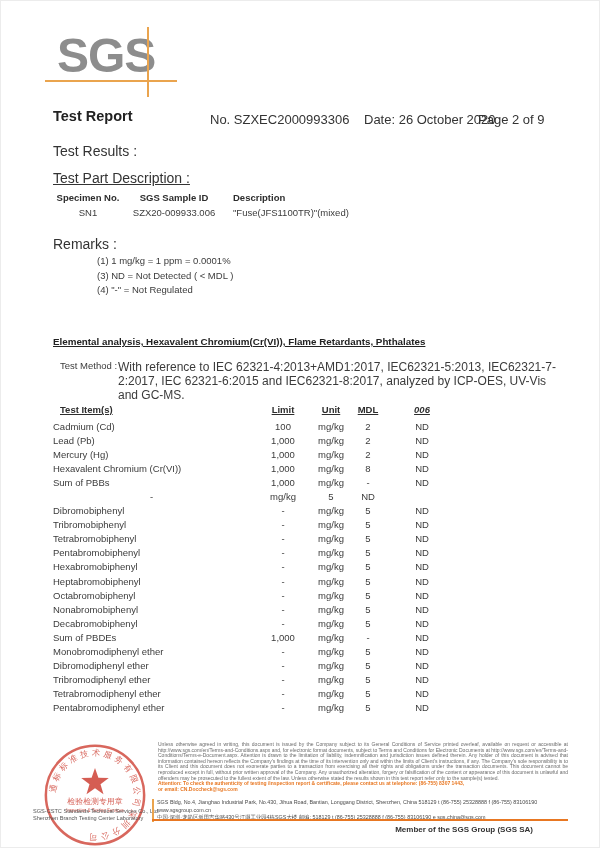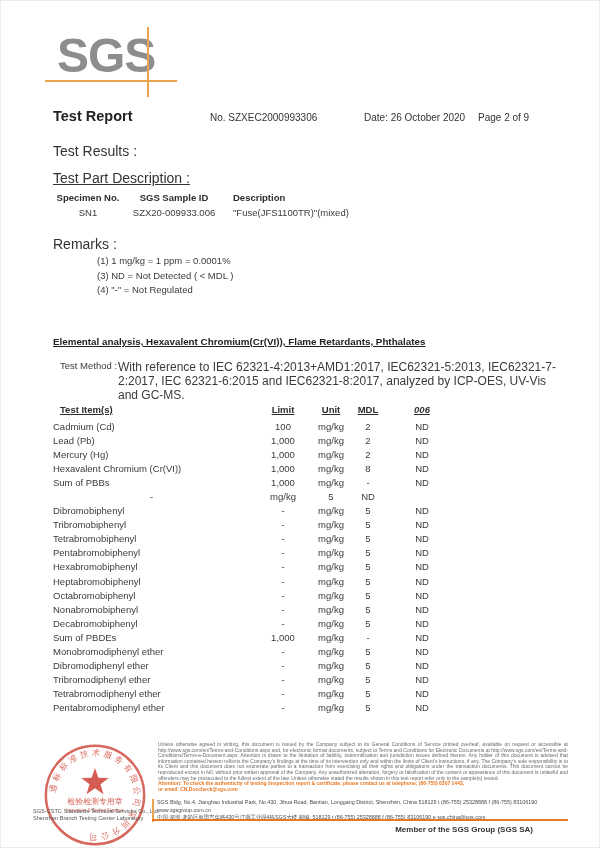--- a/index.html
+++ b/index.html
@@ -13,21 +13,21 @@
   .abs { position:absolute; }
 
   
   .logo-text { left:57px; top:33px; font-size:48px; line-height:46px; font-weight:bold;
     color:#8d8d8d; letter-spacing:-1px; }
   .reg-h { left:45px; top:80px; width:132px; height:2px; background:#eaa44e; }
   .reg-v { left:147px; top:27px; width:2px; height:70px; background:#eaa44e; }
 
   
   .rpt-title { left:53px; top:108px; font-size:14.5px; font-weight:bold; color:#222; }
-  .hdr-item { top:112px; font-size:10px; color:#333; }
+  .hdr-item { top:112px; font-size:13px; color:#333; }
   .hdr-no { left:210px; } .hdr-date { left:364px; } .hdr-page { left:478px; }
 
   .label { font-size:14px; color:#333; }
   .u { text-decoration:underline; }
 
   .test-results { left:53px; top:143px; }
   .tpd { left:53px; top:170px; text-decoration:underline; }
 
   
   .spec-grid { left:48px; font-size:9.5px; display:grid; grid-template-columns:80px 92px auto; }

